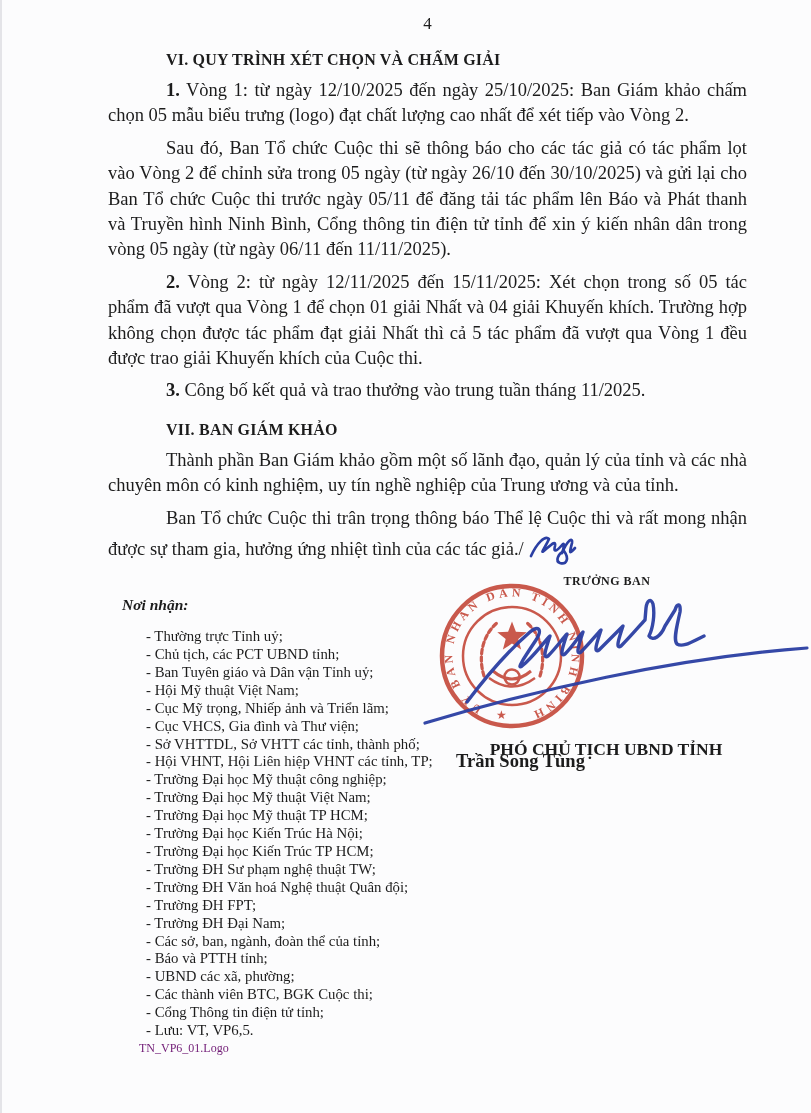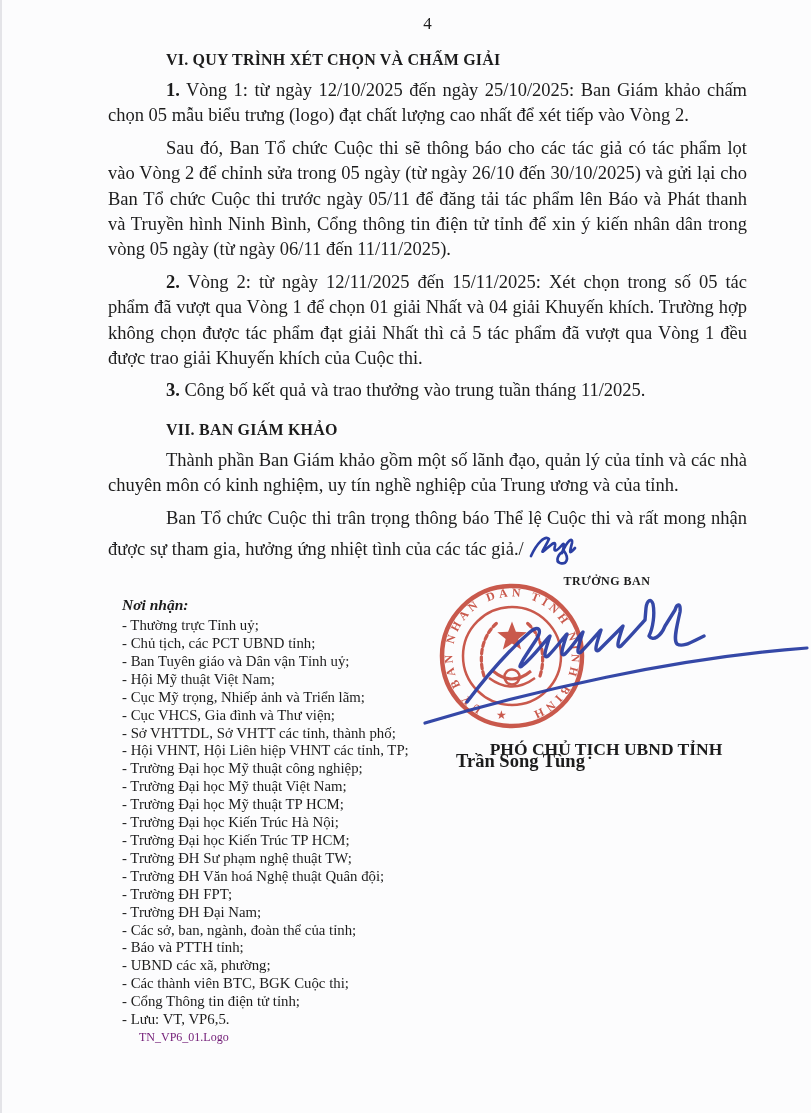--- a/index.html
+++ b/index.html
@@ -20,22 +20,22 @@
     letter-spacing:0.2px;
   }
   p.body-par{
     font-size:18.5px;line-height:25.4px;text-align:justify;
     text-indent:58px;margin:0 0 7px 0;
   }
   p.body-par b{font-weight:bold;}
   .initial-mark{display:inline-block;vertical-align:-12px;margin-left:4px;}
   .bottom-area{margin-top:29px;}
   .recipients{margin-left:14px;width:360px;}
-  .recipients-label{font-size:15.5px;font-weight:bold;font-style:italic;margin-bottom:3px;}
-  .recipient-item{font-size:14.8px;line-height:17.9px;}
+  .recipients-label{font-size:15.5px;font-weight:bold;font-style:italic;margin-bottom:14px;}
+  .recipient-item{font-size:14.8px;line-height:17.9px;margin-left:24px;}
   .footer-code{font-size:12px;color:#701a75;margin-left:17px;margin-top:1px;}
   .sign-area{position:absolute;left:410px;top:570px;width:401px;height:215px;}
   .approver-title{
     position:absolute;left:70px;top:4px;width:250px;text-align:center;
     font-size:12px;font-weight:bold;letter-spacing:0.5px;
   }
   .signer-title{
     position:absolute;left:44px;top:169px;width:300px;text-align:center;
     font-size:17.5px;font-weight:bold;
   }

